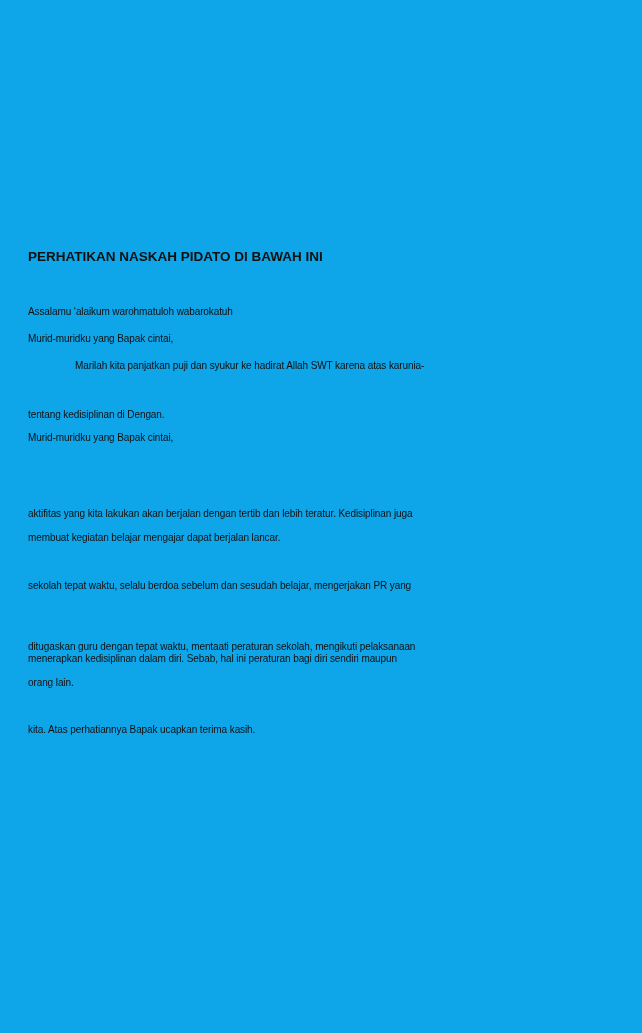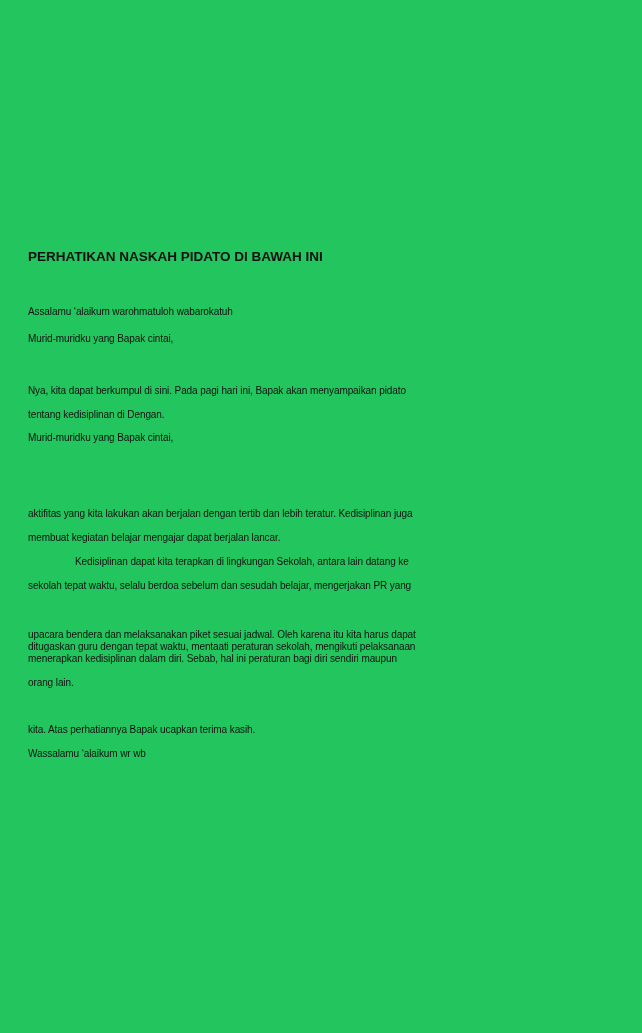--- a/index.html
+++ b/index.html
@@ -14,21 +14,21 @@
     overflow: hidden;
     font-family: "Liberation Sans", sans-serif;
     color: #111111;
   }
   .page {
     position: absolute;
     left: 0;
     top: 0;
     width: 642px;
     height: 1033px;
-    background: #22c55e;
+    background: #0ea5e9;
   }
   .title {
     position: absolute;
     left: 28px;
     top: 249px;
     font-size: 13.5px;
     font-weight: bold;
     letter-spacing: 0px;
     white-space: nowrap;
   }
@@ -45,31 +45,28 @@
 </style>
 </head>
 <body>
 
 <div class="page">
   <div class="title">PERHATIKAN NASKAH PIDATO DI BAWAH INI</div>
 
   <div class="line" style="top:306px">Assalamu ‘alaikum warohmatuloh wabarokatuh</div>
   <div class="line" style="top:333px">Murid-muridku yang Bapak cintai,</div>
 
-  <div class="line" style="top:385px">Nya, kita dapat berkumpul di sini. Pada pagi hari ini, Bapak akan menyampaikan pidato</div>
+  <div class="line indent" style="top:360px">Marilah kita panjatkan puji dan syukur ke hadirat Allah SWT karena atas karunia-</div>
   <div class="line" style="top:409px">tentang kedisiplinan di Dengan.</div>
 
   <div class="line" style="top:432px">Murid-muridku yang Bapak cintai,</div>
 
   <div class="line" style="top:508px">aktifitas yang kita lakukan akan berjalan dengan tertib dan lebih teratur. Kedisiplinan juga</div>
   <div class="line" style="top:532px">membuat kegiatan belajar mengajar dapat berjalan lancar.</div>
 
-  <div class="line indent" style="top:556px">Kedisiplinan dapat kita terapkan di lingkungan Sekolah, antara lain datang ke</div>
   <div class="line" style="top:580px">sekolah tepat waktu, selalu berdoa sebelum dan sesudah belajar, mengerjakan PR yang</div>
   <div class="line" style="top:641px">ditugaskan guru dengan tepat waktu, mentaati peraturan sekolah, mengikuti pelaksanaan</div>
-  <div class="line" style="top:629px">upacara bendera dan melaksanakan piket sesuai jadwal. Oleh karena itu kita harus dapat</div>
   <div class="line" style="top:653px">menerapkan kedisiplinan dalam diri. Sebab, hal ini peraturan bagi diri sendiri maupun</div>
   <div class="line" style="top:677px">orang lain.</div>
 
   <div class="line" style="top:724px">kita. Atas perhatiannya Bapak ucapkan terima kasih.</div>
 
-  <div class="line" style="top:748px">Wassalamu ‘alaikum wr wb</div>
 </div>
 
 </body></html>

